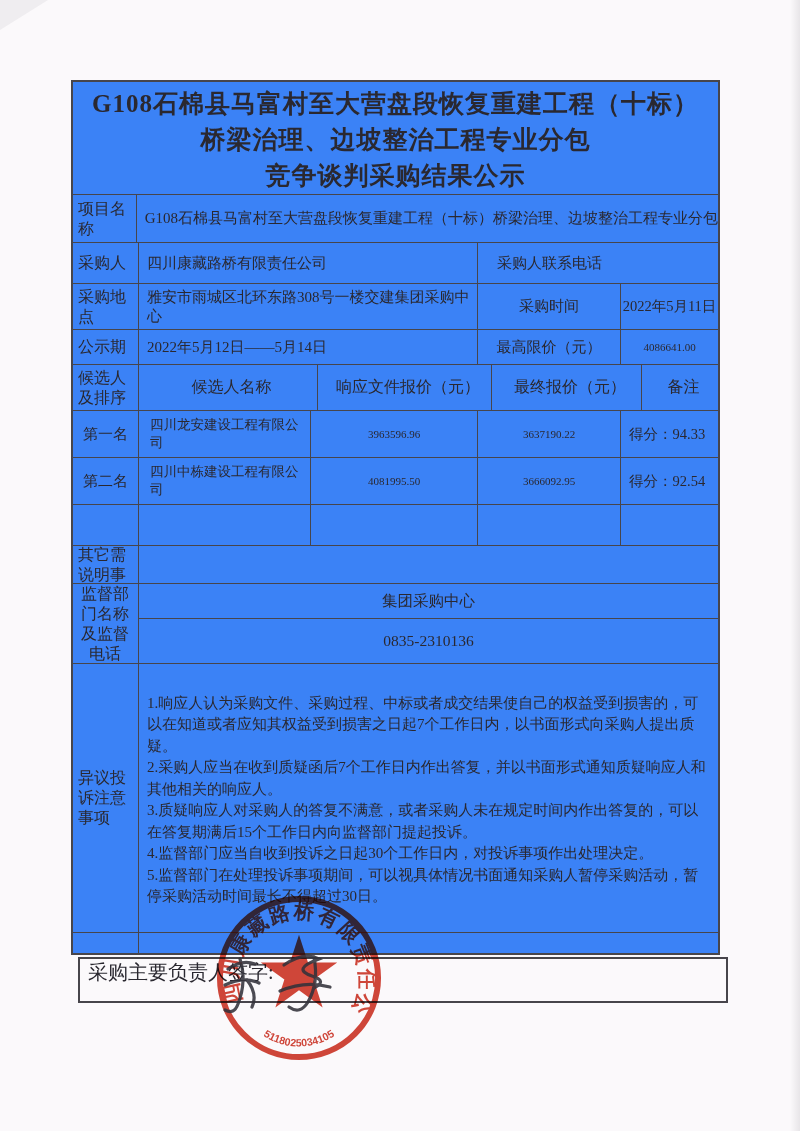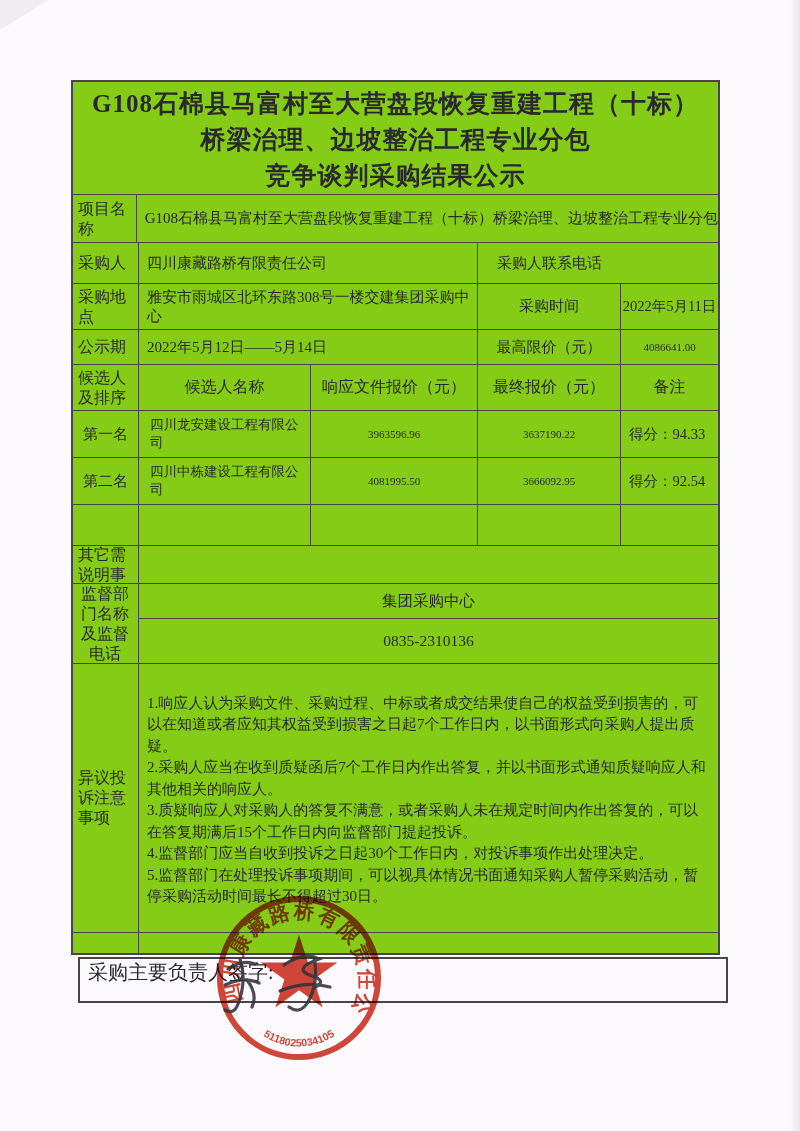--- a/index.html
+++ b/index.html
@@ -17,21 +17,21 @@
   }
   .edge-shade{
     position:absolute; top:0; right:0; width:10px; height:100%;
     background:linear-gradient(to right, rgba(0,0,0,0), rgba(90,85,95,.12));
   }
 
   
   .doc-table{
     position:absolute; left:71px; top:80px; width:649px;
     border:2px solid #47454b;
-    background:#84cc16;
+    background:#3b82f6;
   }
   .row{ display:flex; border-bottom:1.5px solid #47454b; }
   .row:last-child{ border-bottom:none; }
   .cell{ border-right:1.5px solid #47454b; display:flex; align-items:center; }
   .cell:last-child{ border-right:none; }
 
   .c1{ width:66px; }   .c2{ width:172px; }  .c3{ width:167px; }
   .c4{ width:143px; }  .c5{ flex:1; }
   .c23{ width:339px; } .rest{ flex:1; }
 
@@ -42,21 +42,21 @@
 
   .title-row{ height:113px; flex-direction:column; justify-content:center;
               text-align:center; padding-top:4px; }
   .title-line{ font-size:25px; font-weight:bold; line-height:36px; letter-spacing:1px; }
 
   .r-project{ height:48px; }
   .r-project .rest{ font-size:15px; padding-left:8px; white-space:nowrap;text-align:right; }
   .r-purchaser{ height:41px; }
   .r-location{ height:46px; }
   .r-publicity{ height:35px; }
-  .r-candhead{ height:46px; }
+  .r-candhead{ height:46px;gap:7px; }
   .r-rank{ height:47px; }
   .r-empty{ height:41px; }
   .r-other{ height:38px; }
   .r-superv{ height:80px; }
   .r-objection{ height:269px; }
   .r-strip{ height:20px; }
 
   .val{ font-size:15px; }
   .val-sm{ font-size:14.5px; white-space:nowrap; }
   .cand-name{ font-size:13.5px; padding-left:11px; }

